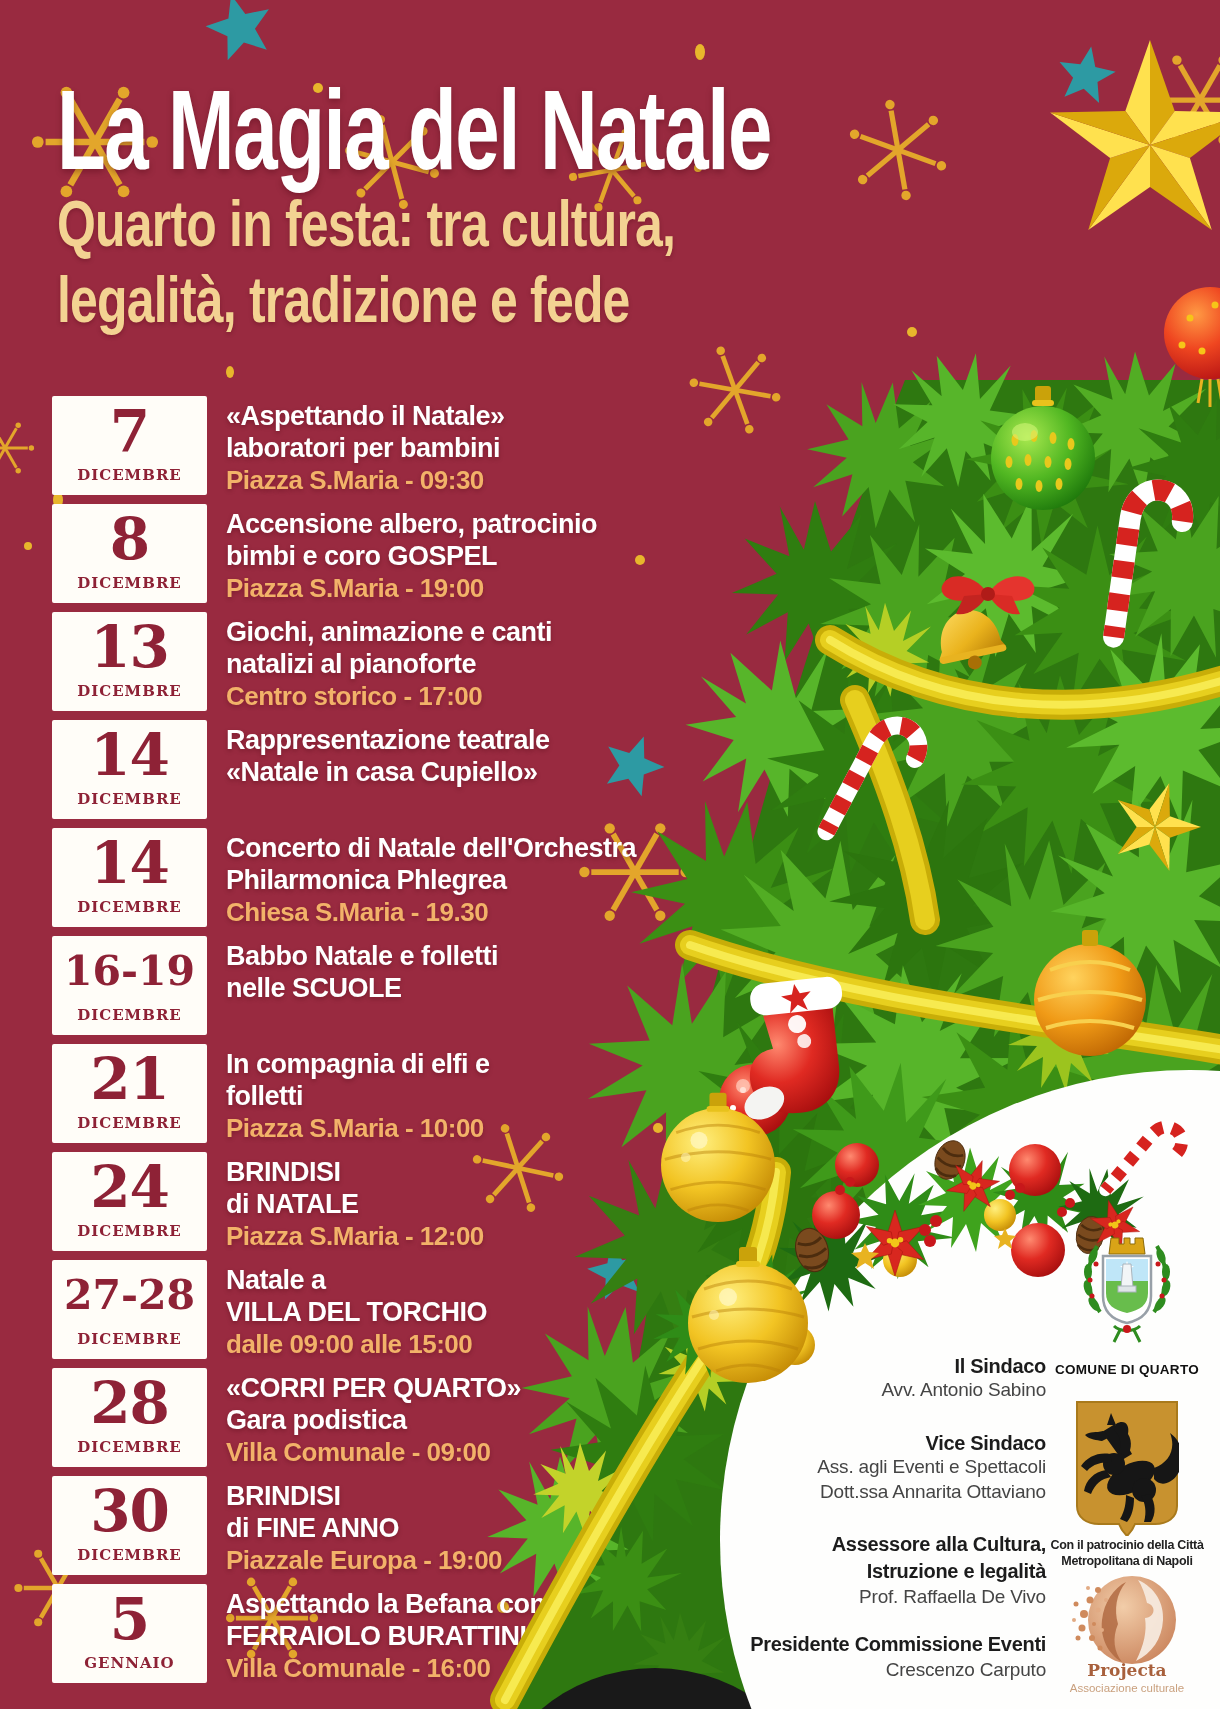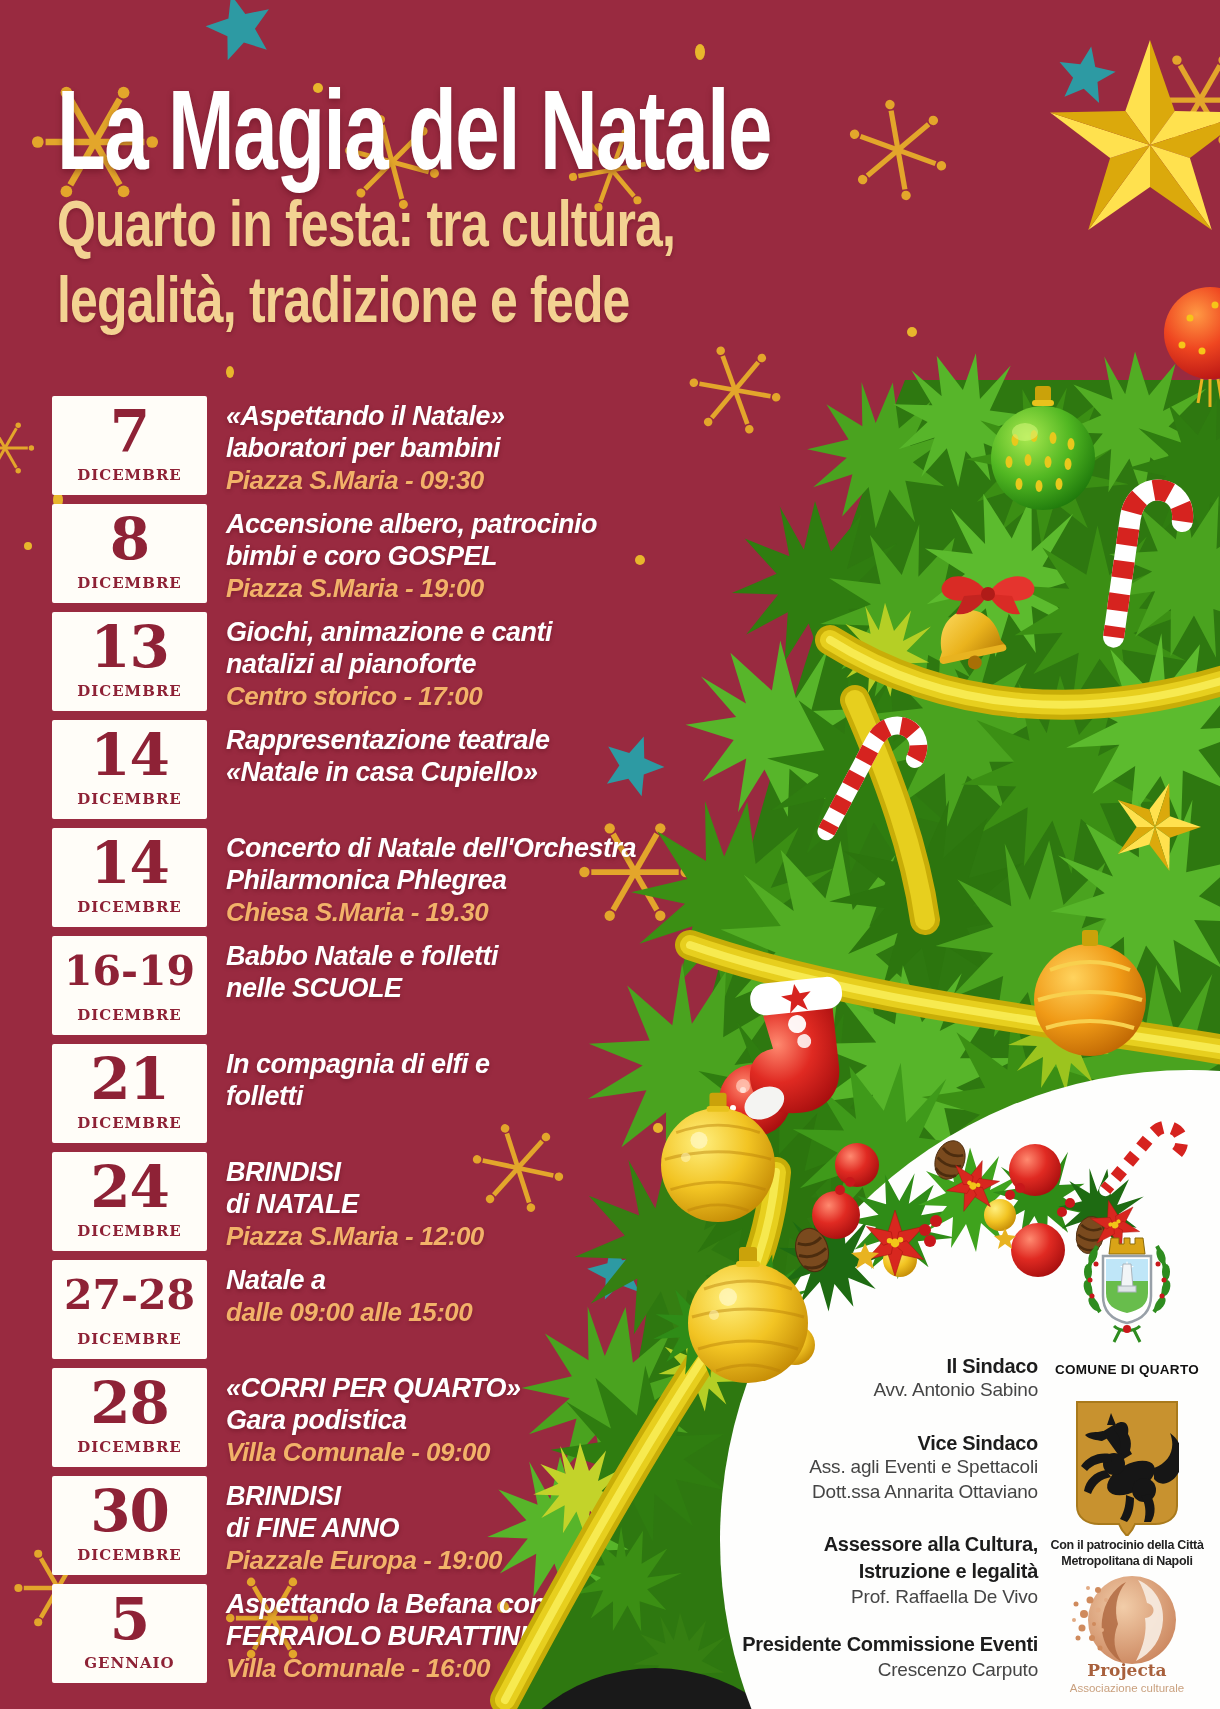--- a/index.html
+++ b/index.html
@@ -19,35 +19,35 @@
   
   .row{position:absolute;left:0;width:760px;height:108px;z-index:2;}
   .datebox{position:absolute;left:52px;top:0;width:155px;height:99px;
            background:#fffdf8;border-radius:2px;display:flex;flex-direction:column;
            align-items:center;justify-content:flex-start;padding-top:7px;box-sizing:border-box;}
   .num{font-family:"DejaVu Serif",serif;font-weight:bold;font-size:58px;line-height:56px;
        color:#8e2236;letter-spacing:-1px;}
   .num.small{font-size:41px;line-height:56px;letter-spacing:0;}
   .mon{font-family:"DejaVu Serif",serif;font-weight:bold;font-size:15px;
        color:#8e2236;letter-spacing:1px;margin-top:7px;}
-  .info{position:absolute;left:226px;top:4px;font-style:italic;}
+  .info{position:absolute;left:226px;top:4px;}
   .t{color:#ffffff;font-weight:bold;font-size:27px;line-height:32px;letter-spacing:-.5px;
      text-shadow:0 2px 4px rgba(70,0,15,.35);white-space:nowrap;}
   .loc{color:#f2b269;font-weight:bold;font-size:26px;line-height:32px;letter-spacing:-.5px;
        text-shadow:0 2px 4px rgba(70,0,15,.3);white-space:nowrap;}
   
   #scatter{left:0;top:0;z-index:1;}
   #tree{left:0;top:0;z-index:3;}
   #wedge{left:490px;top:1668px;width:330px;height:300px;border-radius:50%;
          background:#191919;z-index:4;}
   #circle{left:720px;top:1070px;width:940px;height:940px;border-radius:50%;
           background:#fefefd;z-index:4;}
   #wreath{left:0;top:0;z-index:5;}
   
-  .credit{position:absolute;right:182px;text-align:right;white-space:nowrap;z-index:6;}
+  .credit{position:absolute;right:174px;text-align:right;white-space:nowrap;z-index:6;}
   .role{font-weight:bold;font-size:20px;color:#1c1c1c;letter-spacing:-.3px;}
   .person{font-size:19px;color:#454545;letter-spacing:-.2px;}
   
   .logo{z-index:6;}
   #comune-caption{left:1007px;top:1362px;width:240px;text-align:center;z-index:6;
         font-weight:bold;font-size:13.5px;color:#111;letter-spacing:.3px;}
   #patrocinio{left:1002px;top:1538px;width:250px;text-align:center;z-index:6;
         font-weight:bold;font-size:12.5px;line-height:15.5px;color:#222;letter-spacing:-.3px;}
   #projecta-name{left:1027px;top:1660px;width:200px;text-align:center;z-index:6;
         font-family:"DejaVu Serif",serif;font-weight:bold;font-size:17px;color:#a8603c;}
@@ -263,40 +263,42 @@
     </div>
 </div>
 <div class="row" style="top:1044px">
   <div class="datebox">
     <div class="num">21</div>
     <div class="mon">DICEMBRE</div>
   </div>
   <div class="info">
       <div class="t">In compagnia di elfi e</div>
   <div class="t">folletti</div>
+  <div class="loc">Piazza S.Maria - 10:00</div>
     </div>
 </div>
 <div class="row" style="top:1152px">
   <div class="datebox">
     <div class="num">24</div>
     <div class="mon">DICEMBRE</div>
   </div>
   <div class="info">
       <div class="t">BRINDISI</div>
   <div class="t">di NATALE</div>
   <div class="loc">Piazza S.Maria - 12:00</div>
     </div>
 </div>
 <div class="row" style="top:1260px">
   <div class="datebox">
     <div class="num small">27-28</div>
     <div class="mon">DICEMBRE</div>
   </div>
   <div class="info">
       <div class="t">Natale a</div>
+  <div class="t">VILLA DEL TORCHIO</div>
   <div class="loc">dalle 09:00 alle 15:00</div>
     </div>
 </div>
 <div class="row" style="top:1368px">
   <div class="datebox">
     <div class="num">28</div>
     <div class="mon">DICEMBRE</div>
   </div>
   <div class="info">
       <div class="t">«CORRI PER QUARTO»</div>

